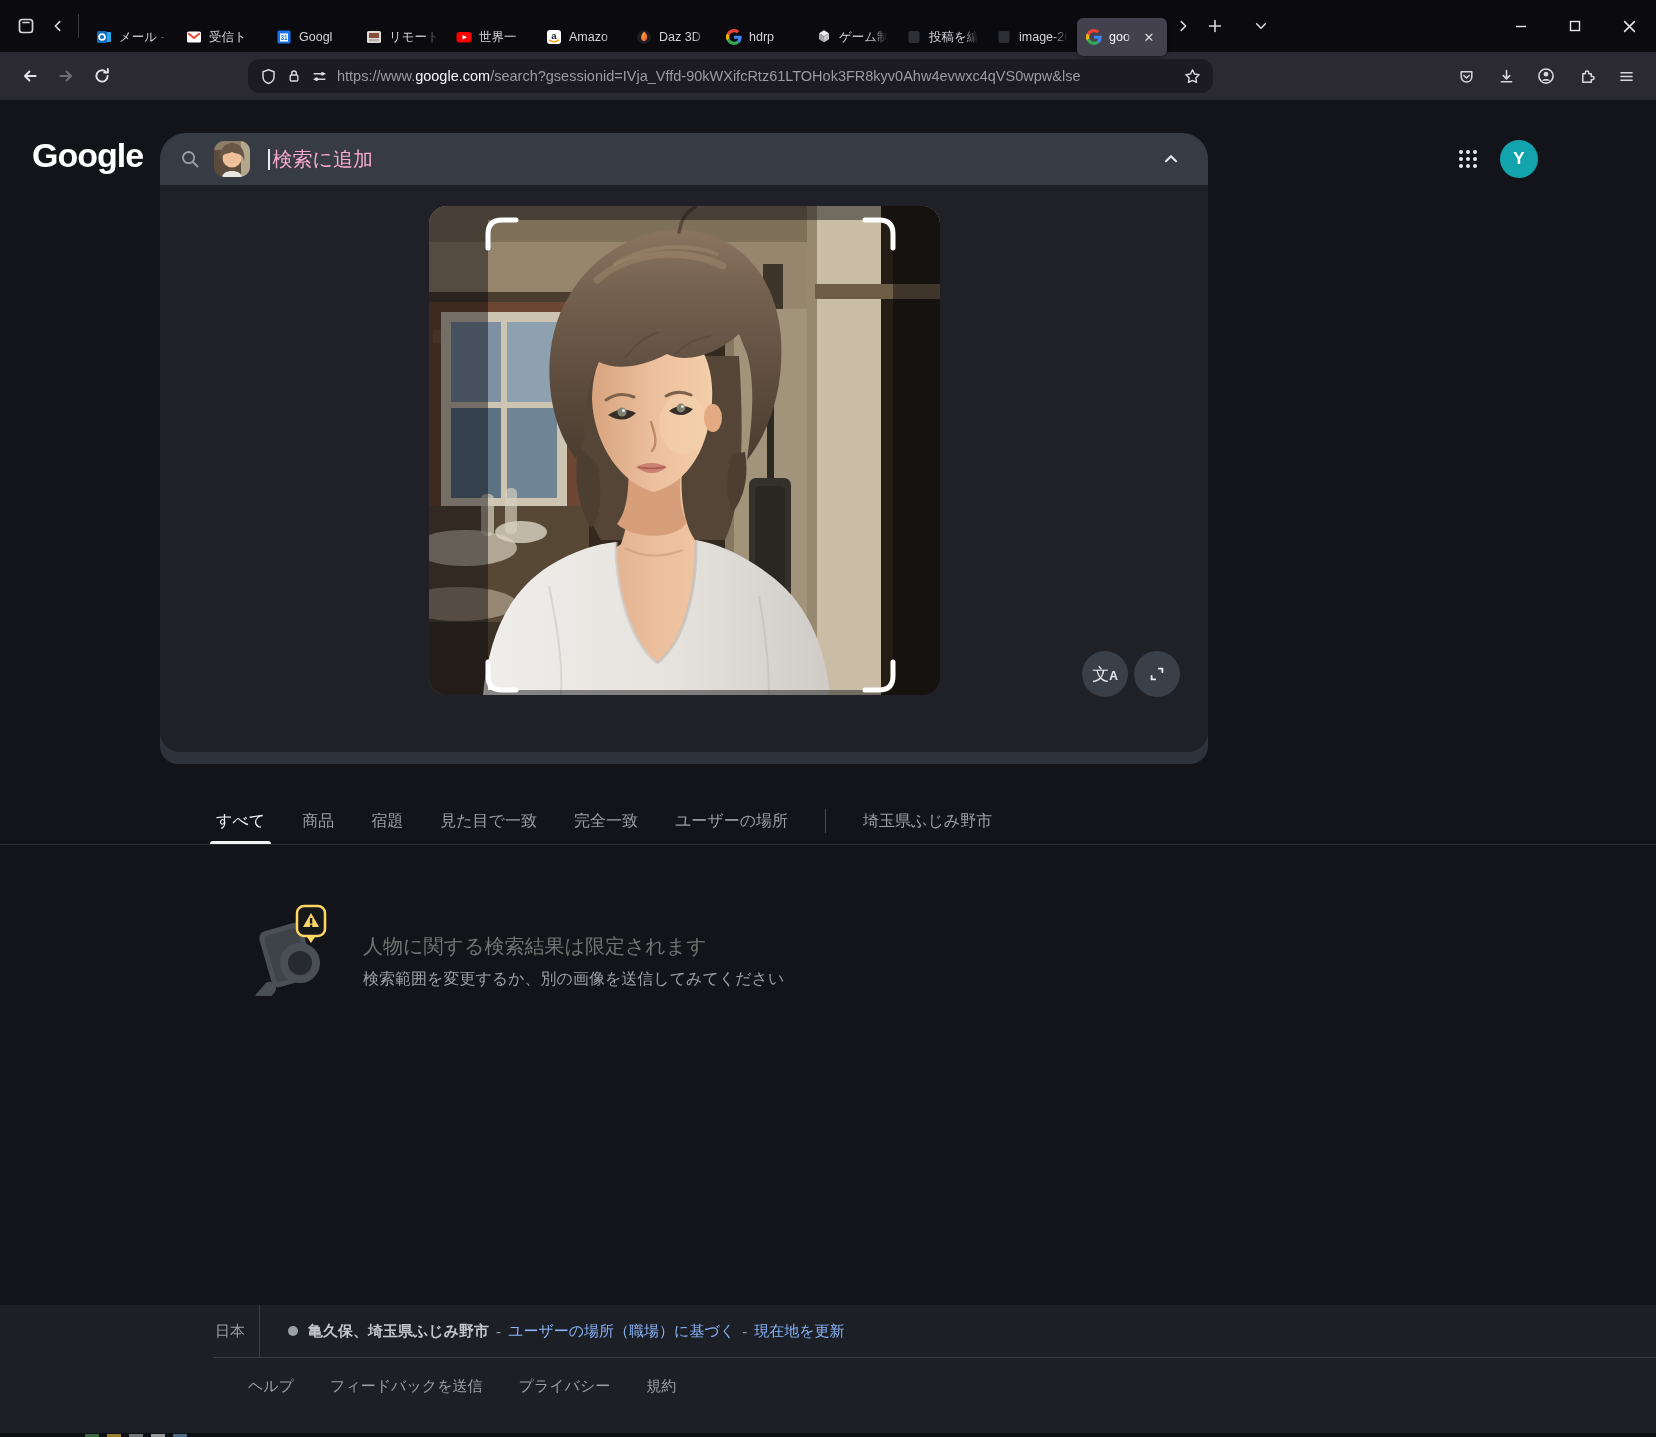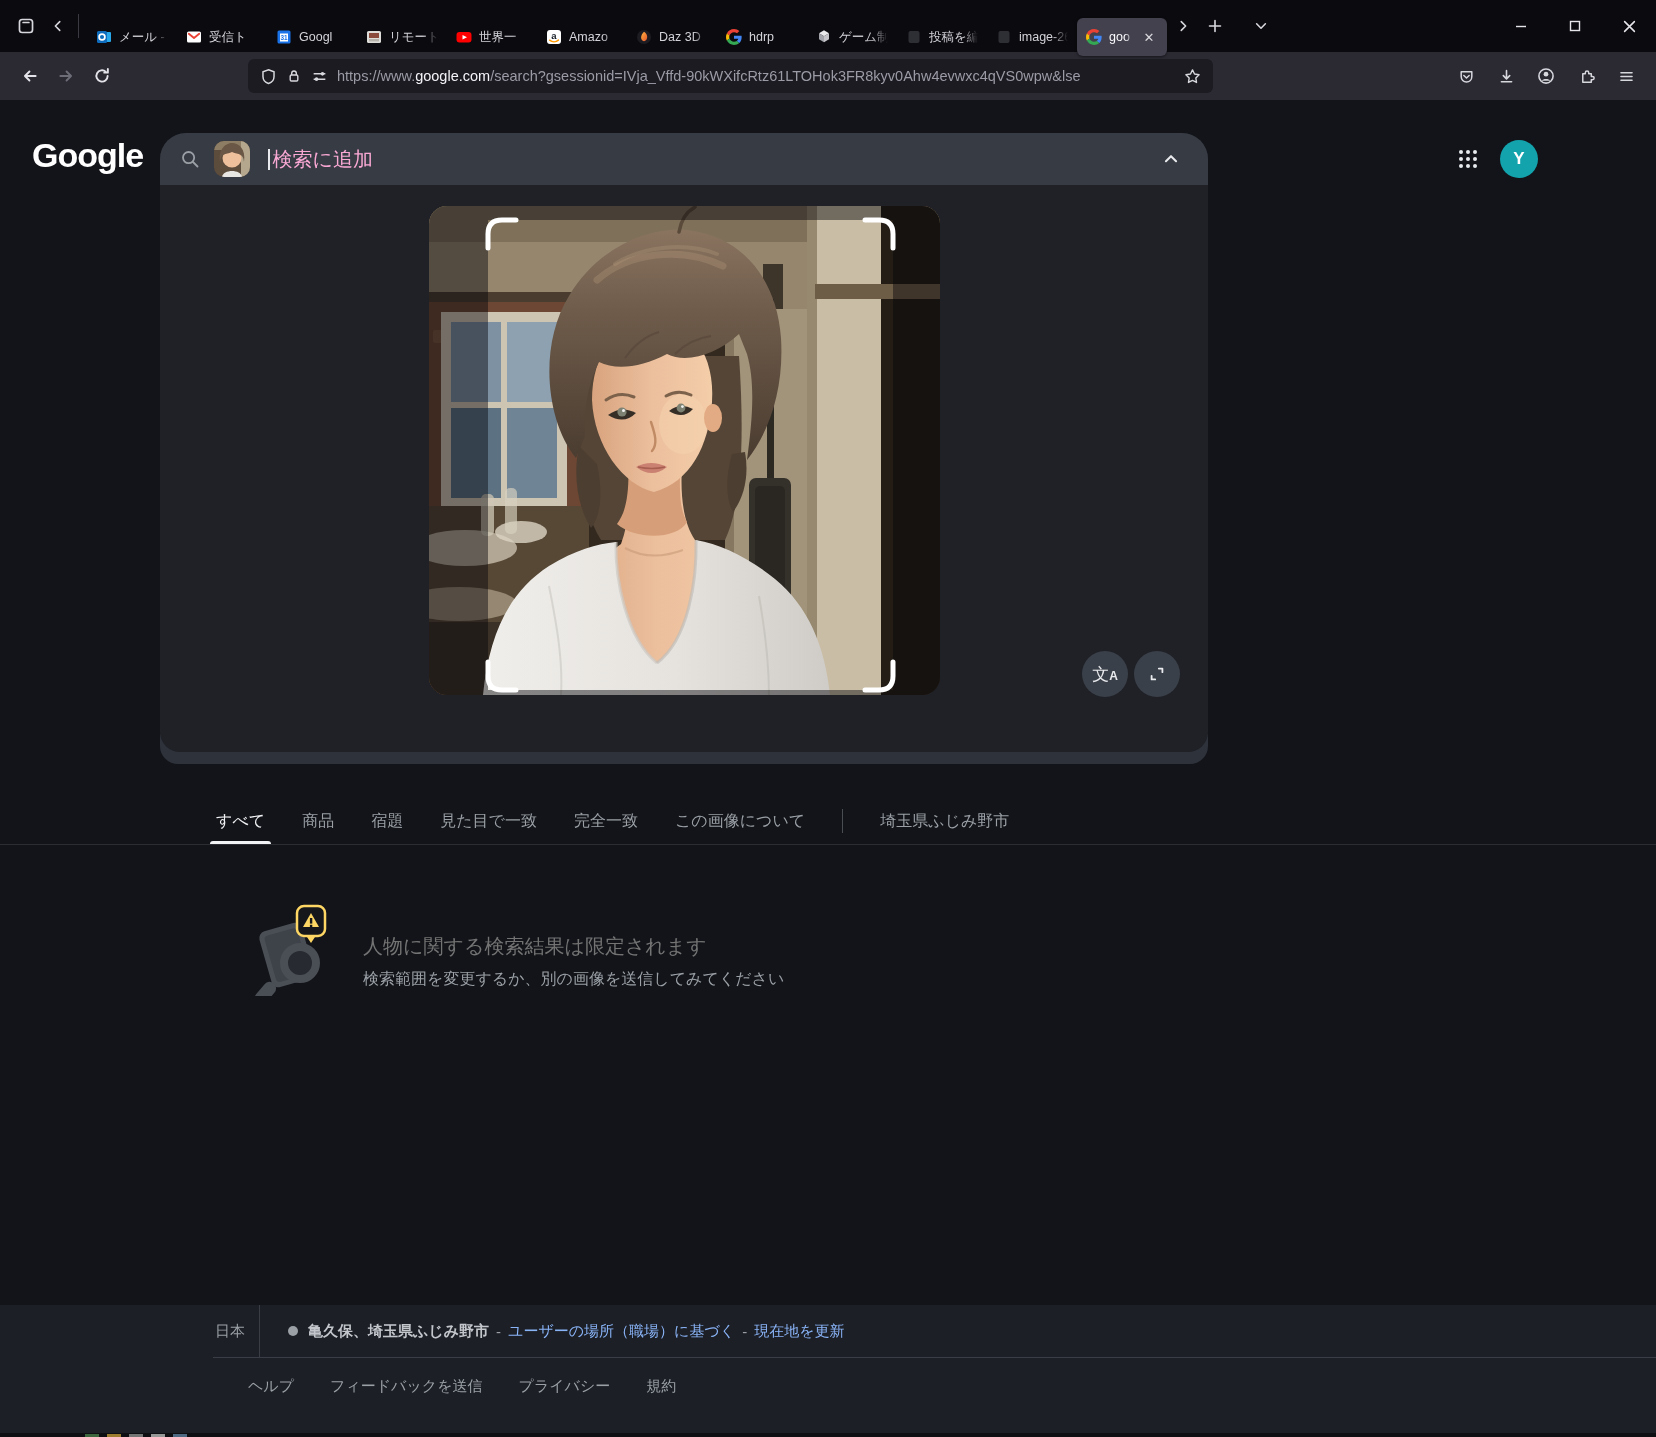--- a/index.html
+++ b/index.html
@@ -17,21 +17,21 @@
     mask-image:linear-gradient(90deg,#000 68%,transparent); }
   .tab.active { background:#42414d; color:#fbfbfe; box-shadow:0 1px 3px rgba(0,0,0,.5);margin-top:8px; }
   .fav { width:16px; height:16px; flex:none; }
   .fav.dim { opacity:.45; }
   .tab-close { width:18px; height:18px; display:grid; place-items:center; color:#d8d8de; font-size:13px; flex:none; border-radius:4px; }
   .winctl { margin-left:auto; display:flex; height:52px; }
   .winbtn { width:54px; height:52px; display:grid; place-items:center; color:#e6e6ea; background:none; border:none; }
 
   .navbar { height:48px; background:#2b2a33; display:flex; align-items:center; padding:0 12px; }
   .navbtn { width:36px; height:34px; border-radius:6px; display:grid; place-items:center; background:none; border:none; flex:none; }
-  .urlbar { height:34px; width:965px; margin-left:128px; background:#1c1b22; border-radius:6px; display:flex; align-items:center; padding:0 12px; gap:9px; overflow:hidden; }
+  .urlbar { height:34px; width:965px; margin-left:128px; background:#1c1b22; border-radius:12px; display:flex; align-items:center; padding:0 12px; gap:9px; overflow:hidden; }
   .url-text { font-size:14.5px; white-space:nowrap; overflow:hidden; flex:1; color:#9b9ba6; }
   .url-text .domain { color:#f4f4f8; }
   .nav-right { margin-left:auto; display:flex; gap:4px; }
   svg.ic { display:block; }
 
   
   .page { position:relative; width:1656px; height:1337px; background:#121419;padding-left:8px; }
   .glogo { position:absolute; left:32px; top:36px; font-size:34px; font-weight:600; letter-spacing:-1px; color:#ffffff; }
   .apps-grid { position:absolute; left:1455px; top:46px; width:26px; height:26px; display:grid; place-items:center; background:none; border:none; }
   .avatar { position:absolute; left:1500px; top:40px; width:38px; height:38px; border-radius:50%; background:#12a3ad; color:#fff; font-size:17px; font-weight:bold; display:grid; place-items:center; border:none; }
@@ -469,21 +469,21 @@
       <div class="lt">
           <span>宿題</span>
         </div>
       <div class="lt">
           <span>見た目で一致</span>
         </div>
       <div class="lt">
           <span>完全一致</span>
         </div>
       <div class="lt">
-          <span>この画像について</span>
+          <span>ユーザーの場所</span>
         </div>
       <div class="lt-divider"></div>
       <div class="lt">
           <span>埼玉県ふじみ野市</span>
         </div>
     </div>
     <div class="tabs-border"></div>
 
     <div class="msg-icon">
       <svg width="84" height="96" viewBox="0 0 84 96">

